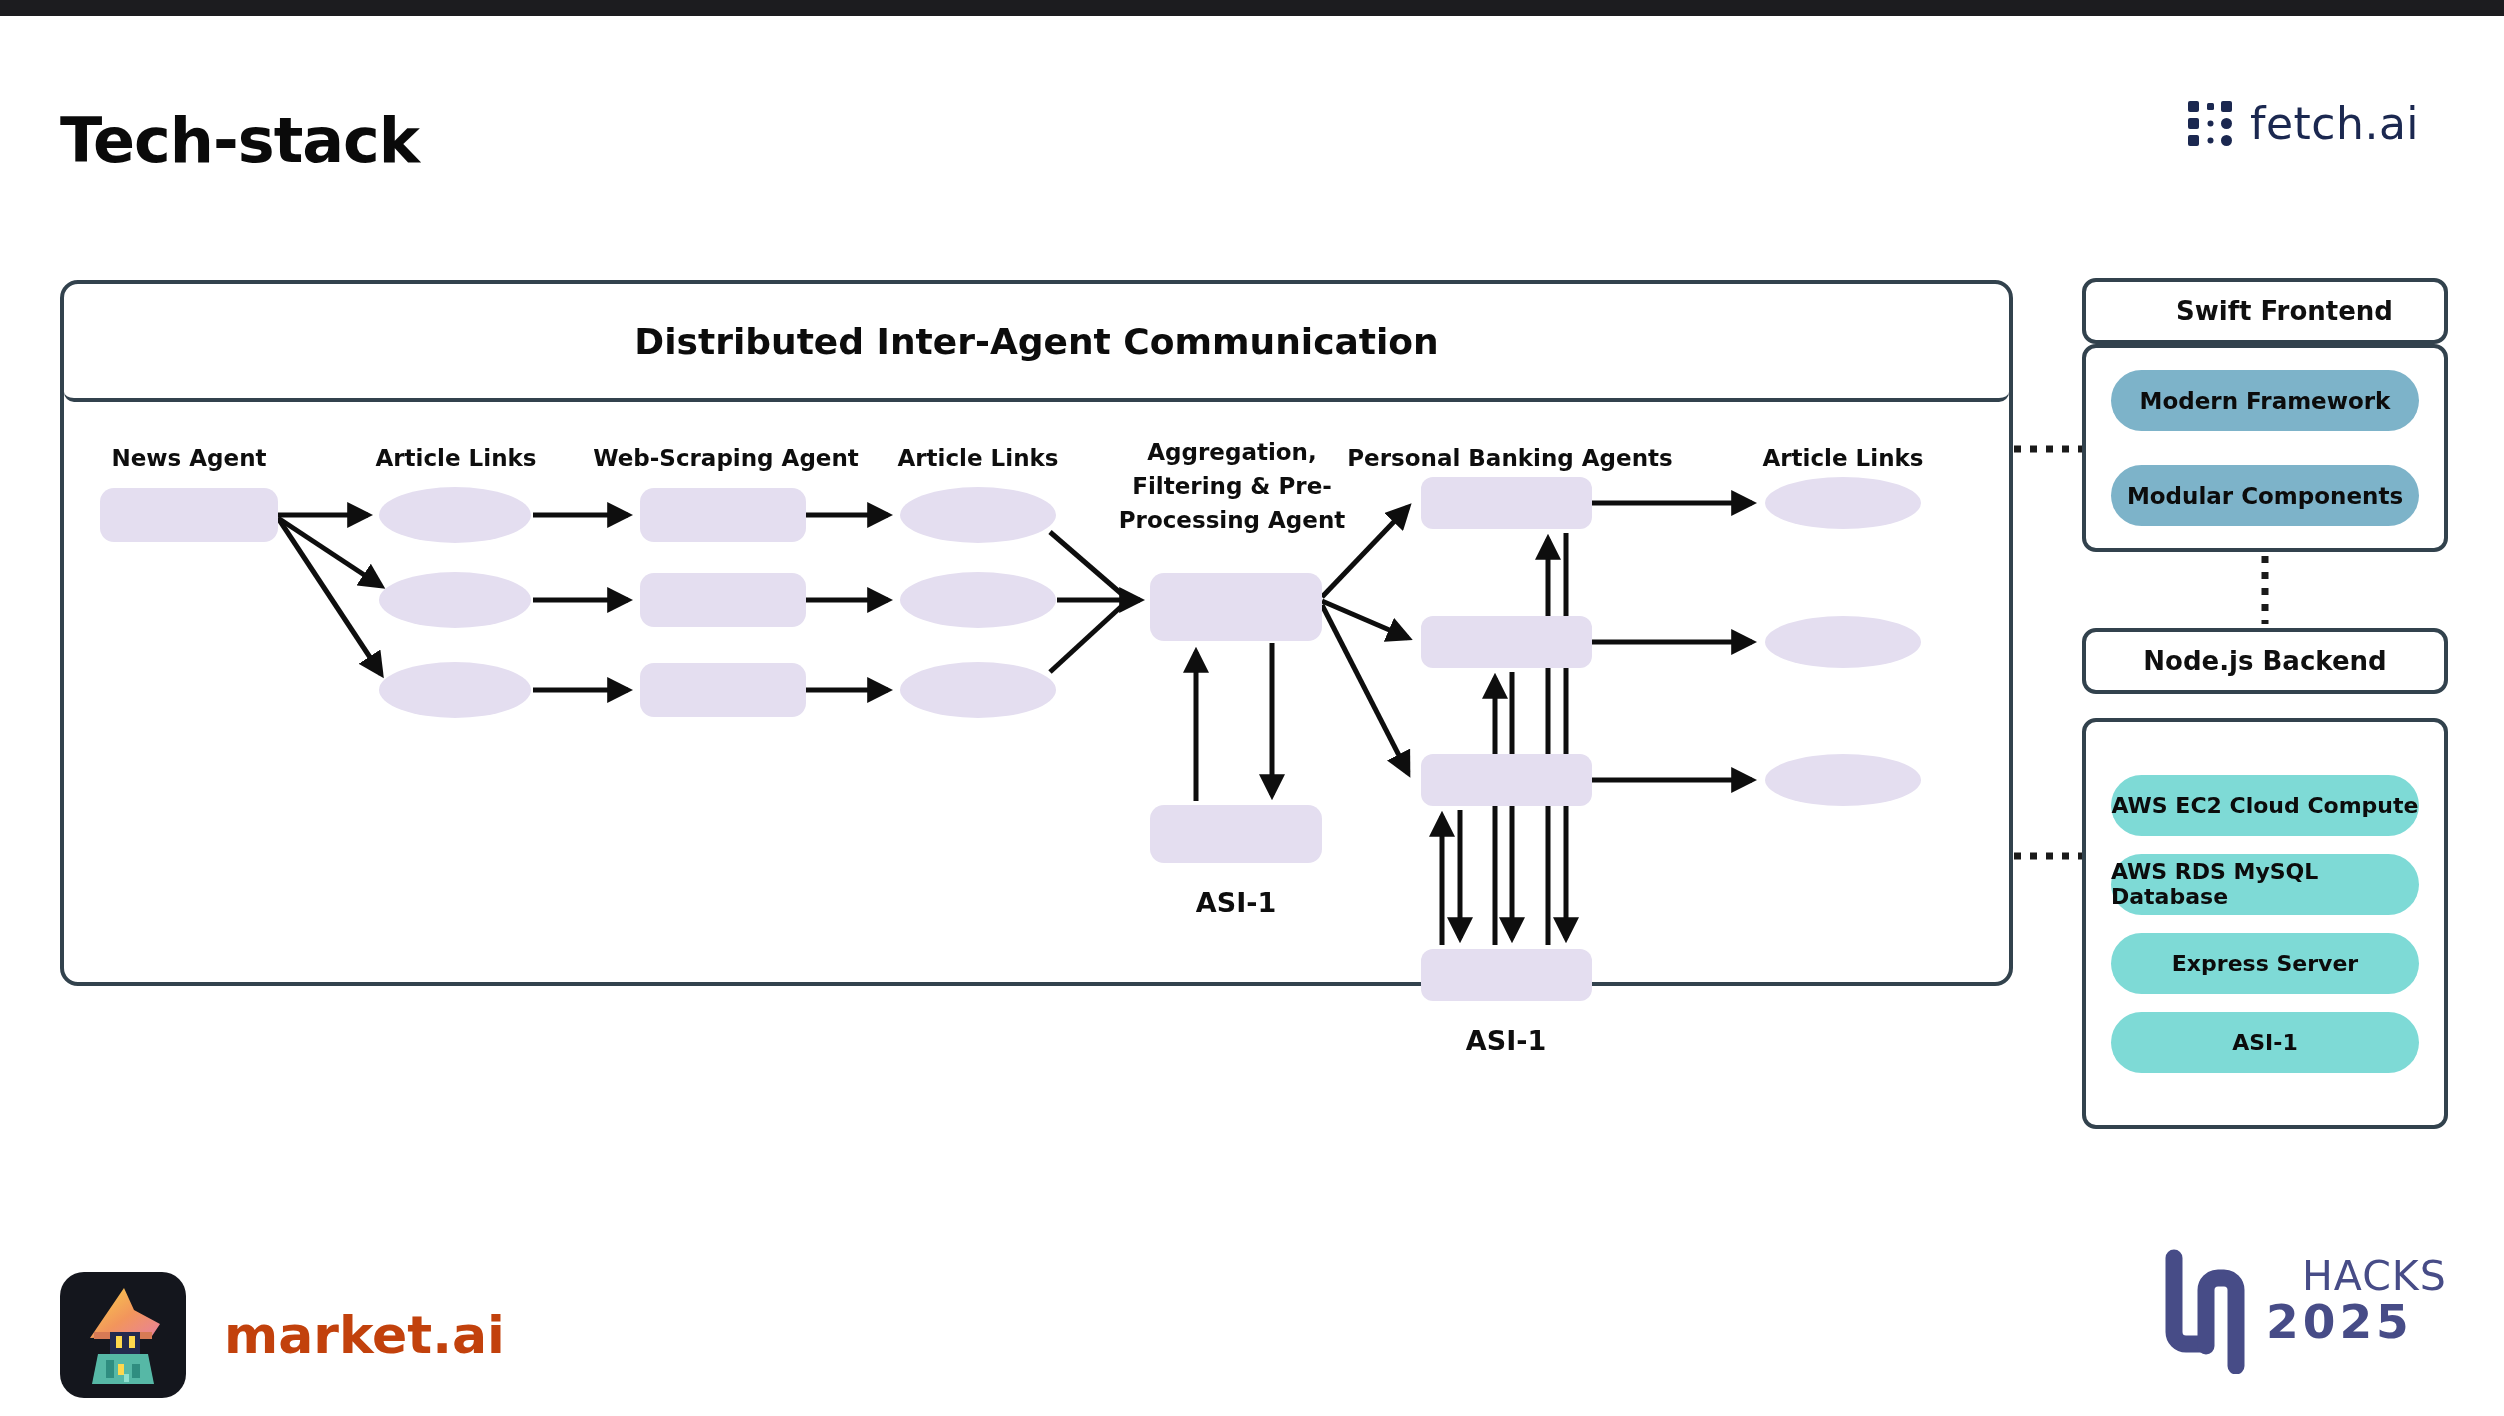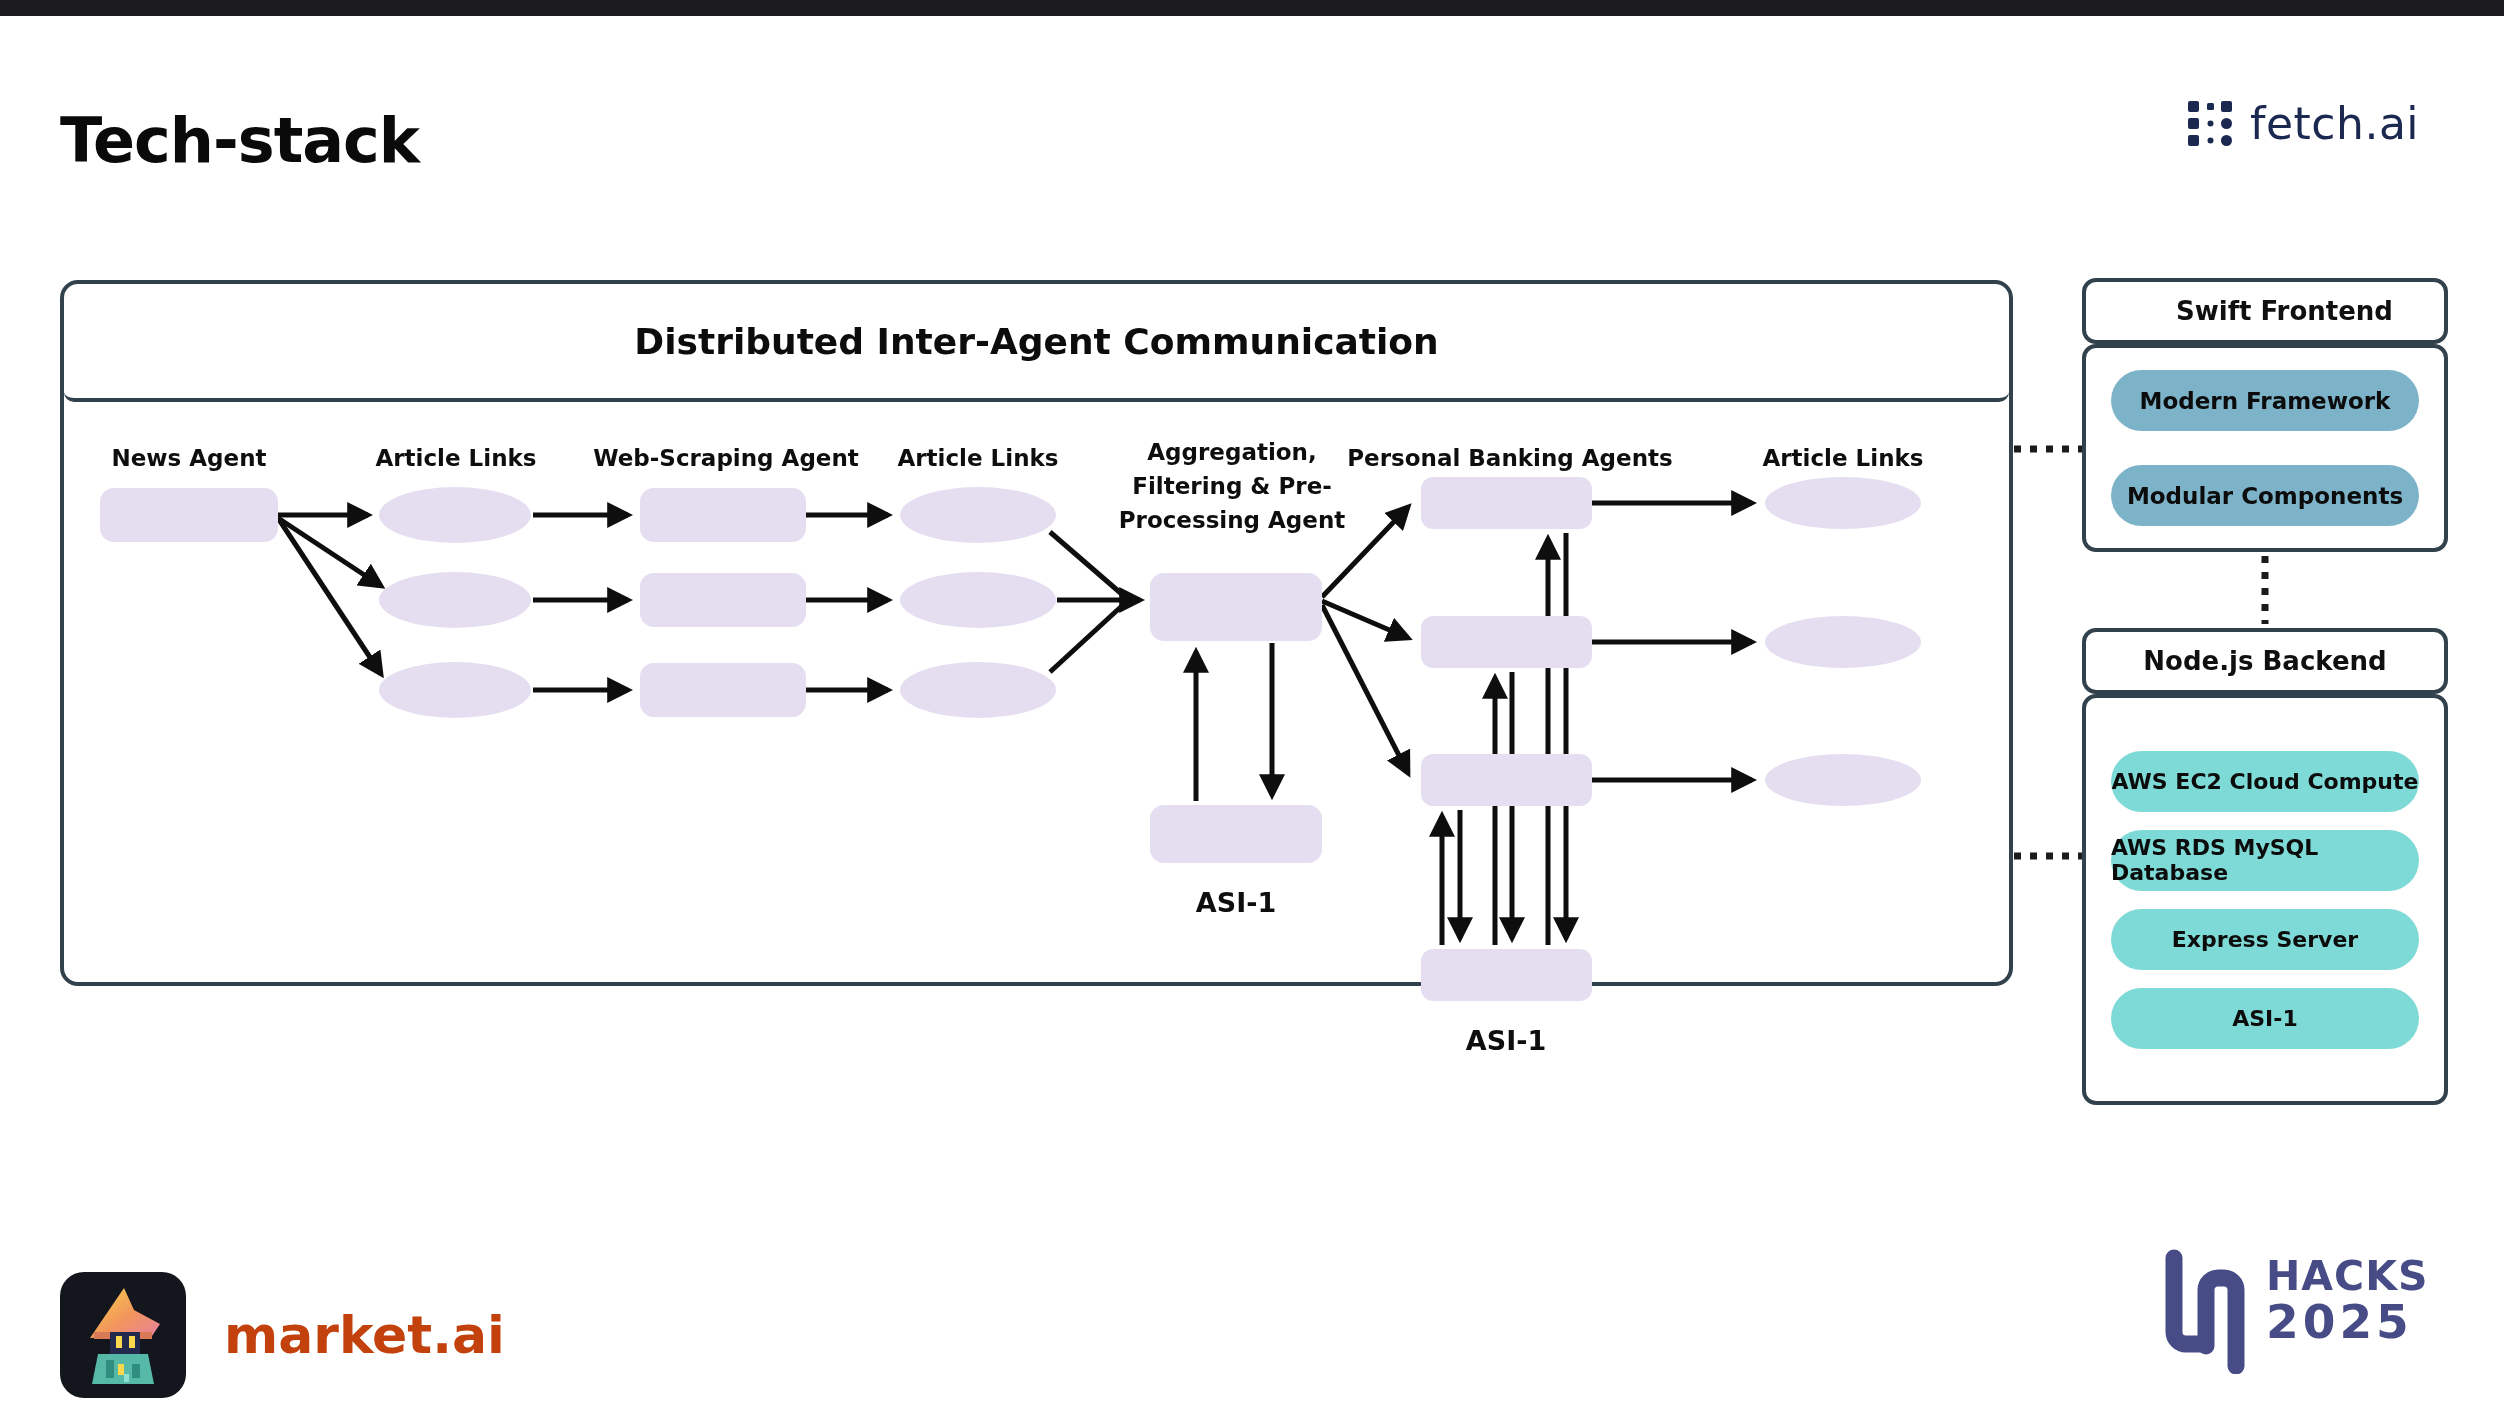--- a/index.html
+++ b/index.html
@@ -36,32 +36,32 @@
   .side-panel-header{position:absolute;width:366px;height:66px;background:#fff;
     border:4px solid var(--panel-border);border-radius:14px;
     display:flex;align-items:center;justify-content:center;z-index:4;}
   .side-panel-header .ttl{font-size:26px;font-weight:700;}
   .side-panel-body{position:absolute;width:366px;background:#fff;
     border:4px solid var(--panel-border);border-radius:14px;
     display:flex;flex-direction:column;align-items:center;justify-content:center;z-index:4;}
   #frontend-header{left:2082px;top:278px;padding-left:39px;}
   #frontend-body{left:2082px;top:344px;height:208px;gap:34px;}
   #backend-header{left:2082px;top:628px;}
-  #backend-body{left:2082px;top:694px;height:411px;gap:18px;}
+  #backend-body{left:2082px;top:718px;height:411px;gap:18px;}
   .pill{width:308px;height:61px;border-radius:33px;display:flex;align-items:center;justify-content:center;
     font-weight:700;color:#0c0c0c;}
   .pill.front{background:var(--frontend-pill);font-size:23px;}
   .pill.back{background:var(--backend-pill);font-size:22px;}
 
   .footer-brand{position:absolute;left:60px;top:1272px;display:flex;align-items:center;gap:38px;}
   .brand-name{font-size:52px;font-weight:800;color:#c2410c;}
 
   .hacks-logo{position:absolute;left:2160px;top:1248px;display:flex;align-items:flex-start;gap:14px;color:var(--hacks-purple);}
   .hacks-text{display:flex;flex-direction:column;line-height:1.02;margin-top:8px;}
-  .hacks-line1{font-size:41px;font-weight:700;letter-spacing:1px;}
+  .hacks-line1{font-size:41px;font-weight:400;letter-spacing:1px;margin-left:36px;}
   .hacks-line2{font-size:47px;font-weight:800;letter-spacing:4px;}
 </style>
 </head>
 <body>
 
 <div class="slide">
 
   <div class="topbar"></div>
 
   <h1 class="page-title">Tech-stack</h1>

